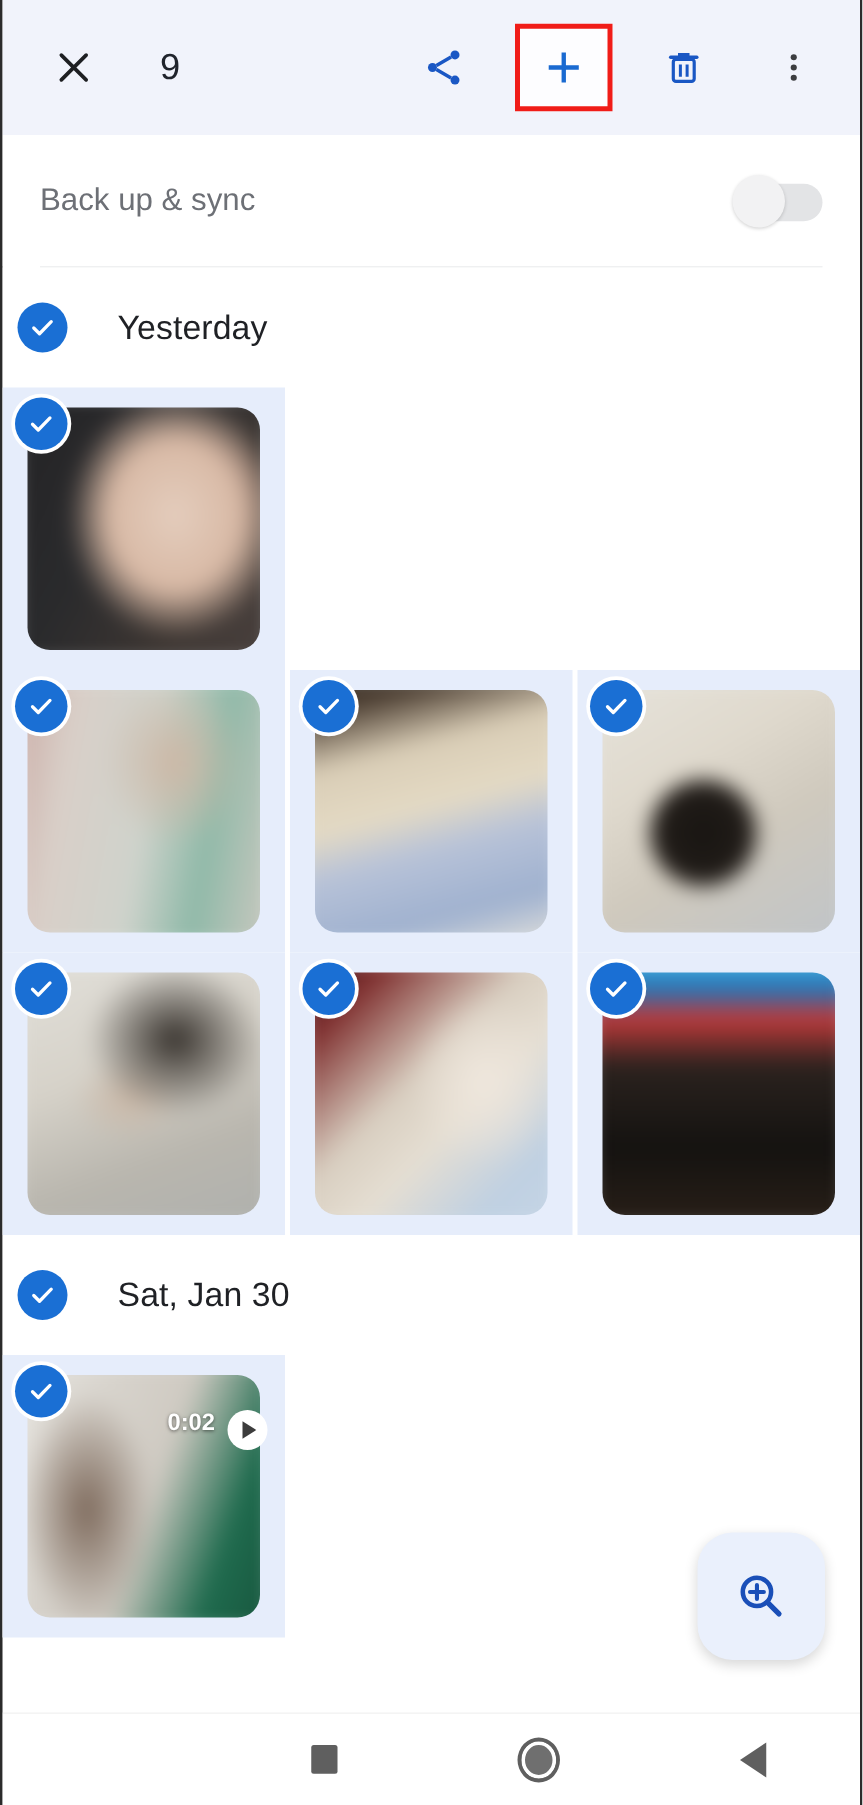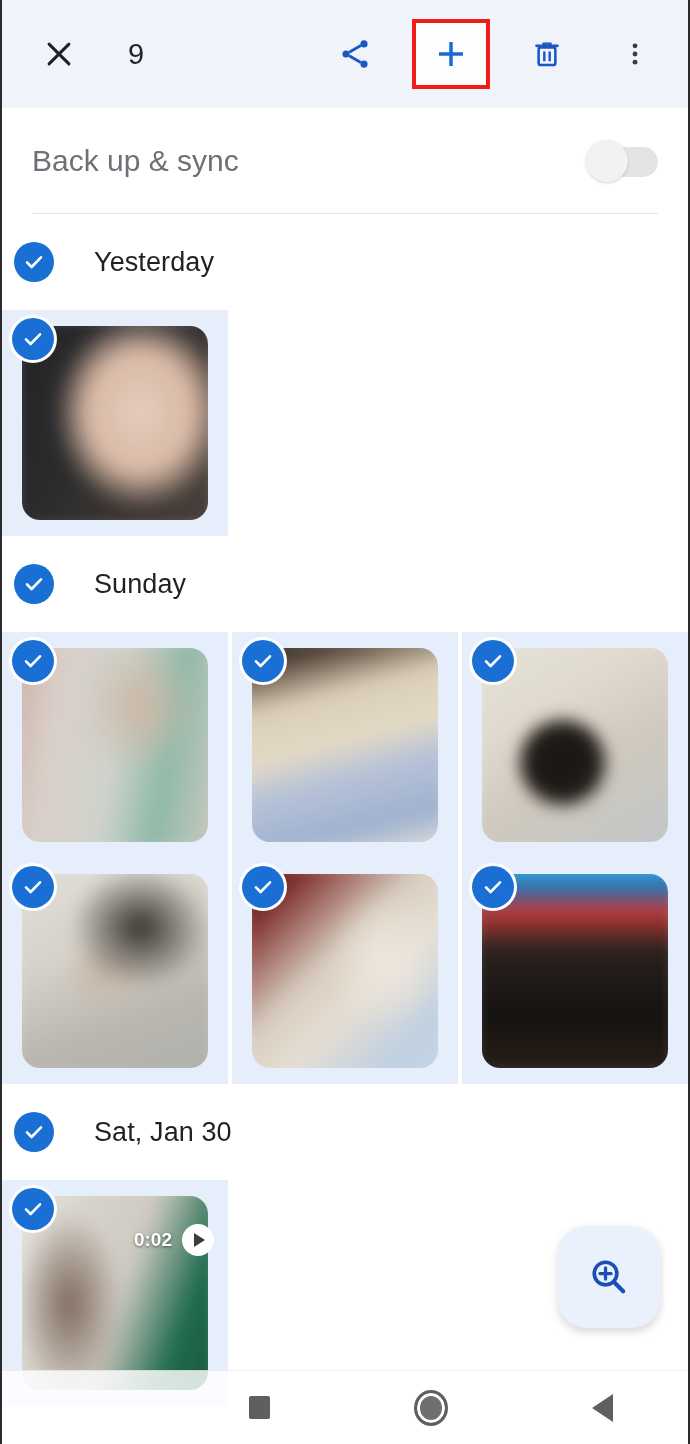--- a/index.html
+++ b/index.html
@@ -53,21 +53,21 @@
 
   
   .backup-row {
     position: relative;
     height: 105px;
     background: #ffffff;
     display: flex; align-items: center;
     padding: 0 30px;
   }
   .backup-label {
-    font-size: 30px;
+    font-size: 25px;
     color: #6d7076;
   }
   .toggle {
     margin-left: auto;
     position: relative;
     width: 72px; height: 34px;
   }
   .toggle-track {
     position: absolute;
     right: 0; top: 3px;
@@ -189,21 +189,21 @@
   }
   .ph-video {
     background:
       radial-gradient(ellipse 35% 60% at 28% 55%, #7e6a5c 0%, rgba(126,106,92,0) 72%),
       linear-gradient(110deg, #e8e6e1 0%, #d7d3cc 30%, #cfcac2 52%, #1f6b4e 78%, #17543c 100%);
   }
 
   .video-meta {
     position: absolute;
     right: 14px; top: 44px;
-    display: flex; align-items: center;
+    display: flex; 
     gap: 10px;
     z-index: 6;
   }
   .video-duration {
     color: #ffffff;
     font-size: 19px;
     font-weight: 700;
     text-shadow: 0 1px 3px rgba(0,0,0,0.55);
   }
   .play-circle {
@@ -340,28 +340,20 @@
           <div class="thumb">
             <div class="ph ph-baby-dark"></div>
           </div>
           <div class="badge">
             <svg width="24" height="24" viewBox="0 0 24 24">
               <path d="M5 12.4 L9.6 17 L19 7.3" stroke="#ffffff" stroke-width="2.6" fill="none" stroke-linecap="round" stroke-linejoin="round"></path>
             </svg>
           </div>
         </div>
       </div>
-      <div class="section-header">
-        <div class="check-circle">
-          <svg width="24" height="24" viewBox="0 0 24 24">
-            <path d="M5 12.4 L9.6 17 L19 7.3" stroke="#ffffff" stroke-width="2.6" fill="none" stroke-linecap="round" stroke-linejoin="round"></path>
-          </svg>
-        </div>
-        <span class="section-title">Sunday</span>
-      </div>
       <div class="grid-row">
         <div class="cell selected">
           <div class="thumb">
             <div class="ph ph-mirror"></div>
           </div>
           <div class="badge">
             <svg width="24" height="24" viewBox="0 0 24 24">
               <path d="M5 12.4 L9.6 17 L19 7.3" stroke="#ffffff" stroke-width="2.6" fill="none" stroke-linecap="round" stroke-linejoin="round"></path>
             </svg>
           </div>

